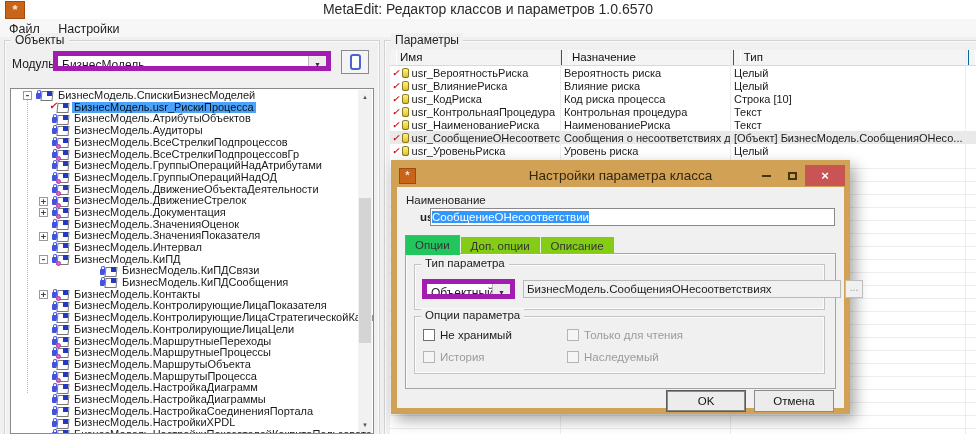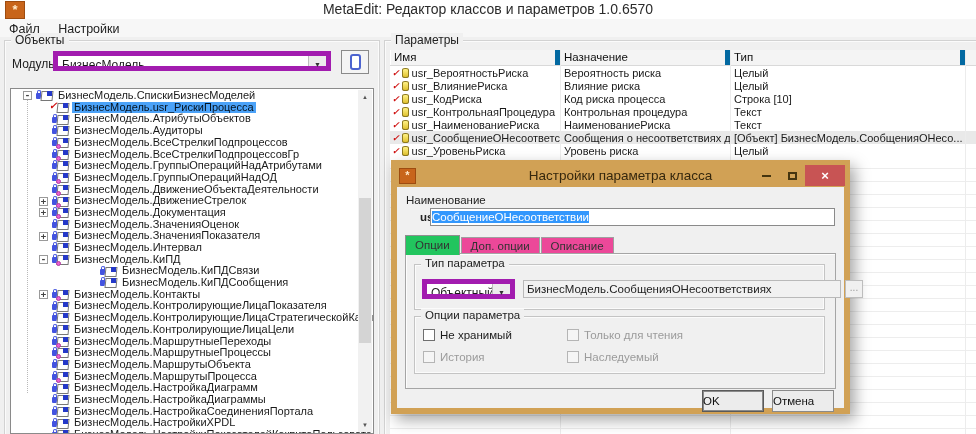--- a/index.html
+++ b/index.html
@@ -52,21 +52,21 @@
   .selected .tlab{background:#4ba2f8;color:#04121f;}
   
   .vsb{position:absolute;top:1px;right:1px;bottom:1px;width:14px;background:#f1f1f1;}
   .sb-btn{position:absolute;left:0;width:14px;height:14px;background:#f1f1f1;color:#555;font-size:6px;line-height:14px;text-align:center;}
   .sb-btn.up{top:0;}
   .sb-btn.down{bottom:0;}
   .sb-thumb{position:absolute;left:1px;top:108px;width:12px;height:145px;background:#d4d4d4;}
   
   #ptable{position:absolute;left:390px;top:50px;width:594px;height:384px;background:#fff;}
   .phead{display:flex;height:15px;background:#f4f4f4;border-bottom:1px solid #d9d9d9;}
-  .phead .hc{font-size:11.5px;line-height:15px;padding:0 4px;color:#111;border-right:5px solid #0369a1;box-shadow:inset 1px 0 0 #fff;box-sizing:border-box;}
+  .phead .hc{font-size:11.5px;line-height:15px;padding:0 4px;color:#111;border-right:1px solid #0369a1;box-shadow:inset 1px 0 0 #fff;box-sizing:border-box;margin-left:6px;}
   .hc.c1{width:170px;}.hc.c2{width:170px;}.hc.c3{width:235px;}.hc.c4{flex:1;}
   .prow{display:flex;height:13px;align-items:center;font-size:11px;white-space:nowrap;}
   .prow .c1{width:170px;display:flex;align-items:center;overflow:hidden;box-sizing:border-box;padding-left:1px;}
   .prow .c2{width:170px;overflow:hidden;box-sizing:border-box;padding-left:4px;}
   .prow .c3{width:235px;overflow:hidden;box-sizing:border-box;padding-left:4px;}
   .prow.sel{background:#e9e9e9;}
   .prow .ck{color:#cf1010;font-size:9px;font-weight:bold;margin:0 2px 0 1px;flex:none;}
   .prow .yc{flex:none;width:7px;height:10px;margin-right:3px;background:linear-gradient(#fff387,#e0c22f);border:1px solid #8d7a1e;border-radius:3px/2px;box-sizing:border-box;}
   .gridv{position:absolute;top:0;bottom:0;width:1px;background:#ececec;}
   #fill-rows{position:absolute;left:0;right:0;top:106px;bottom:0;
@@ -83,21 +83,21 @@
   .minbar{width:9px;height:2px;background:#45350f;}
   .maxbox{width:9px;height:8px;border:2px solid #45350f;box-sizing:border-box;background:transparent;}
   .capbtn.close{width:40px;background:#c85454;color:#fff;font-size:13px;font-weight:bold;}
   .dlg-body{position:absolute;left:0;top:21px;right:0;bottom:0;background:#f0f0f0;}
   .dlg-namelabel{position:absolute;left:9px;top:7px;font-size:11.5px;color:#222;}
   .dlg-prefix{position:absolute;left:9px;top:24px;font-size:11.5px;font-weight:bold;color:#222;padding-left:14px;}
   .dlg-nameinput{position:absolute;left:33px;top:21px;right:9px;height:18px;background:#fff;border:1px solid #8a8a8a;
                  box-sizing:border-box;font-size:11.5px;line-height:16px;padding:0 1px;overflow:hidden;}
   .dlg-nameinput .sel{background:#3297fd;color:#fff;}
   .tabs{position:absolute;left:8px;top:48px;right:8px;height:19px;display:flex;align-items:flex-end;}
-  .tab{padding:0 9px;font-size:11.5px;border:1px solid #9f9f9f;border-bottom:none;background:#ec4899;height:16px;line-height:16px;margin-right:1px;color:#333;}
+  .tab{padding:0 9px;font-size:11.5px;border:1px solid #9f9f9f;border-bottom:none;background:#84cc16;height:16px;line-height:16px;margin-right:1px;color:#333;}
   .tab.active{background:#22c55e;border-color:#8f8f8f;height:19px;line-height:18px;position:relative;z-index:3;margin-bottom:-1px;}
   .tabpage{position:absolute;left:8px;top:66px;right:8px;height:134px;border:1px solid #a5a5a5;background:#f0f0f0;
            box-shadow:inset 1px 1px 0 #fdfdfd;z-index:2;}
   .dgroup{position:absolute;border:1px solid #c4c4c4;box-shadow:inset 0 0 0 1px #fbfbfb;}
   .dgroup .glabel{background:#f0f0f0;font-size:11.5px;}
   #grp-type{left:8px;top:10px;right:10px;height:44px;}
   #type-combo{left:7px;top:14px;width:93px;height:20px;position:absolute;}
   #type-ref{position:absolute;left:108px;top:15px;width:318px;height:18px;background:#f1f1f1;border:1px solid #b9b9b9;
             box-sizing:border-box;font-size:11.5px;line-height:16px;padding:0 3px;color:#222;white-space:nowrap;overflow:hidden;}
   #browse-btn{position:absolute;right:-68px;top:15px;left:430px;width:18px;height:18px;background:#f0f0f0;border:1px solid #bdbdbd;
@@ -105,21 +105,21 @@
   #grp-opts{left:8px;top:62px;right:10px;height:56px;}
   .cbrow{position:absolute;display:flex;align-items:center;font-size:11.5px;}
   .cb-box{flex:none;width:12px;height:12px;background:#fff;border:1px solid #6f6f6f;margin-right:5px;box-sizing:border-box;}
   .cb.disabled{color:#9b9b9b;}
   .cb.disabled .cb-box{border-color:#b5b5b5;background:#f5f5f5;}
   #cb1{left:8px;top:12px;}
   #cb2{left:152px;top:12px;}
   #cb3{left:8px;top:34px;}
   #cb4{left:152px;top:34px;}
   .btnrow{position:absolute;right:10px;top:203px;display:flex;gap:8px;}
-  .pushbtn{width:62px;height:22px;background:#ececec;border:1px solid #8a8a8a;font-size:11.5px;line-height:20px;box-sizing:border-box;color:#111;}
+  .pushbtn{width:80px;height:22px;background:#ececec;border:1px solid #8a8a8a;font-size:11.5px;line-height:20px;text-align:center;box-sizing:border-box;color:#111;}
   .pushbtn.default{border:1px solid #5a5a5a;box-shadow:0 0 0 1px #8a8a8a inset;}
 </style>
 </head>
 <body>
 
 <div id="app">
 
   <div class="titlebar">
     <span class="appico">*</span>
     <span class="title">MetaEdit: Редактор классов и параметров 1.0.6570</span>

